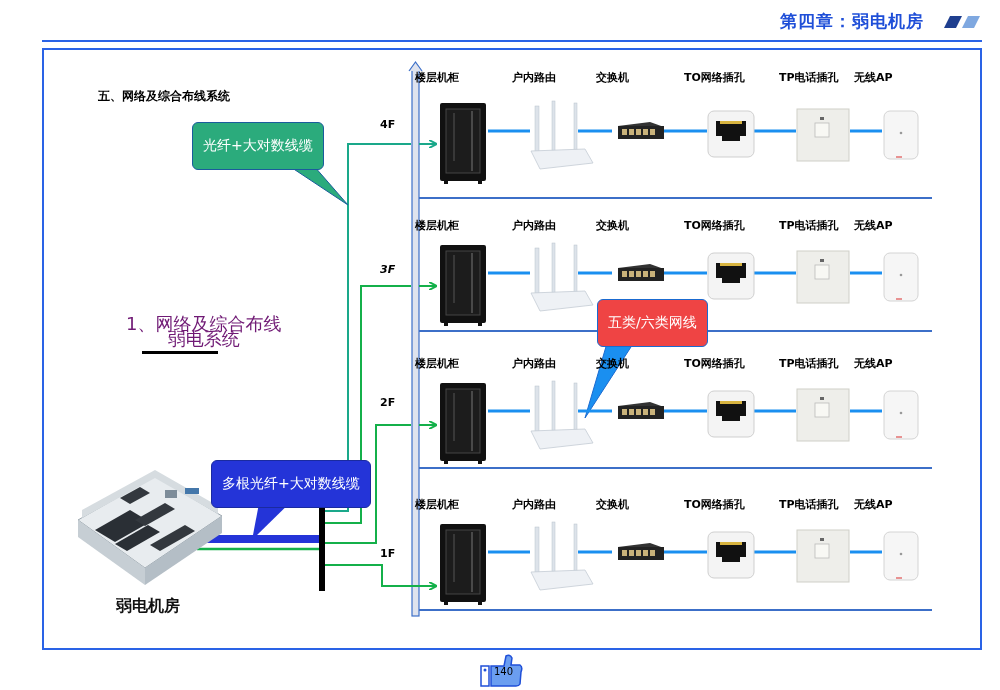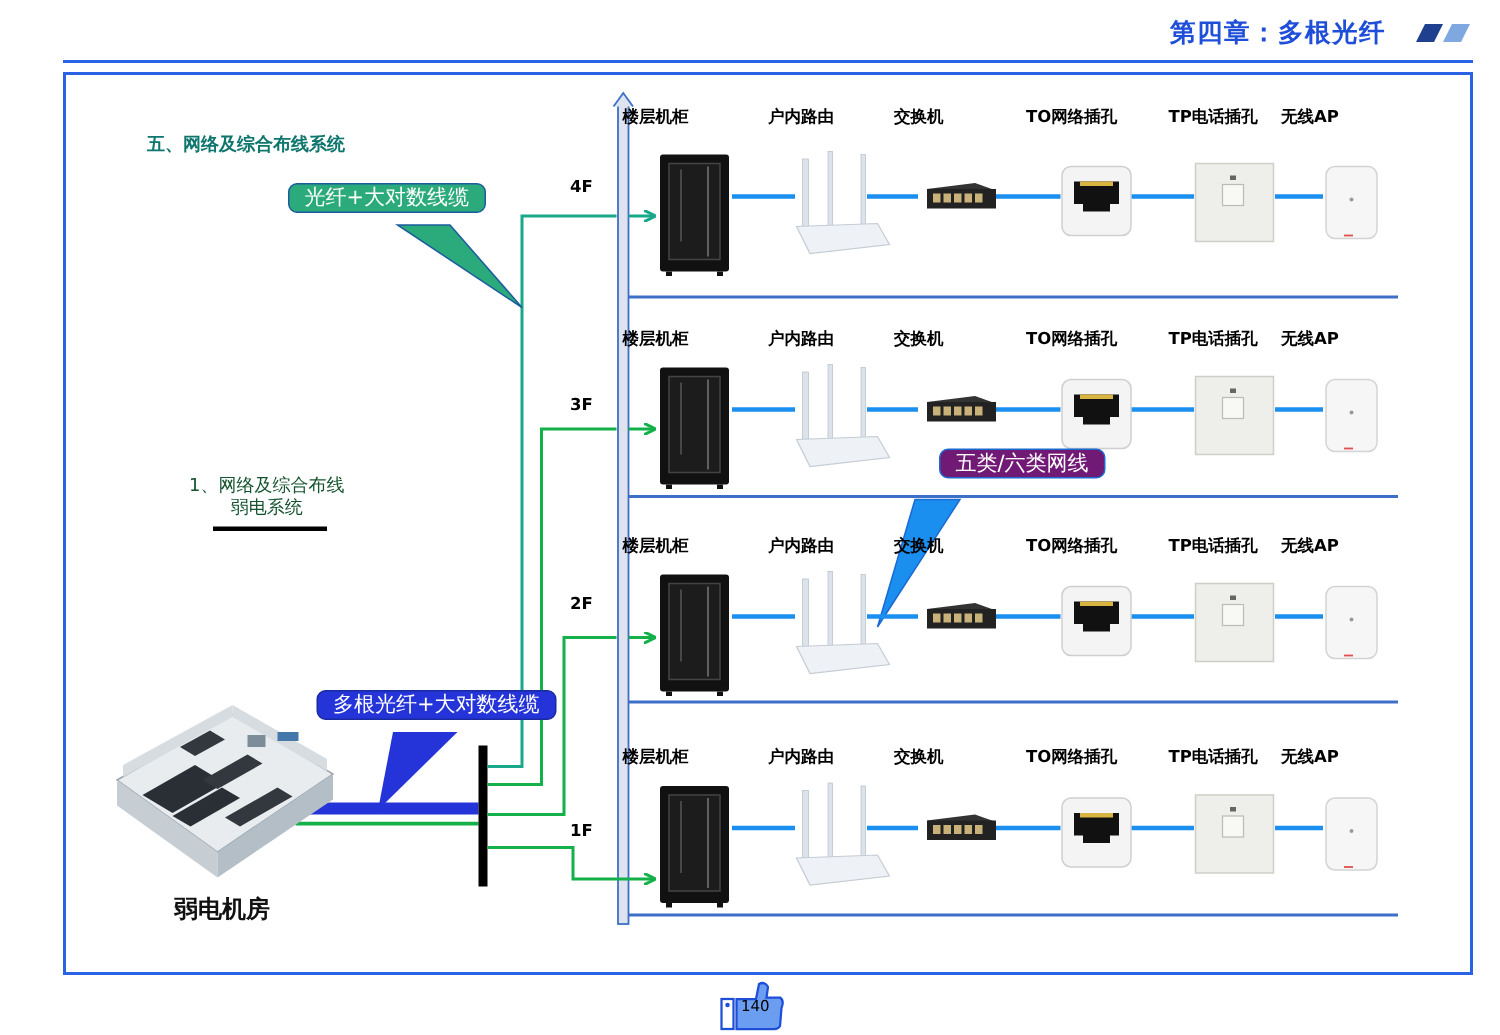--- a/index.html
+++ b/index.html
@@ -4,41 +4,41 @@
 <style>
   * { box-sizing: border-box; margin: 0; padding: 0; }
   html, body { width: 1000px; height: 690px; background: #ffffff; overflow: hidden; }
   body { position: relative; font-family: "DejaVu Sans", "Liberation Sans", sans-serif; }
   .abs { position: absolute; }
 
   .chapter-title { left: 780px; top: 10px; font-size: 17px; font-weight: bold; color: #1f4fd8; letter-spacing: 1px; }
   .top-rule { left: 42px; top: 40px; width: 940px; height: 2px; background: #2a63e6; }
   .frame { left: 42px; top: 48px; width: 940px; height: 602px; border: 2px solid #2a63e6; }
 
-  .section-title { left: 98px; top: 88px; font-size: 12px; font-weight: bold; color: #0f766e; text-align: right; }
-  .sub-title { left: 126px; top: 316px; font-size: 12px; color: #14532d; line-height: 15px; text-align: center; }
+  .section-title { left: 98px; top: 88px; font-size: 12px; font-weight: bold; color: #000000; text-align: right; }
+  .sub-title { left: 126px; top: 316px; font-size: 18px; color: #701a75; line-height: 15px; text-align: center; }
   .sub-underline { left: 142px; top: 351px; width: 76px; height: 3px; background: #000; }
 
   .floor-label { font-size: 11px; font-weight: bold; color: #000; }
   .col-label { font-size: 11px; font-weight: bold; color: #000; white-space: nowrap; text-align: left; width: 90px; margin-left: -45px; }
 
-  .callout { color: #fff; font-size: 14px; padding: 0 10px; border-radius: 6px; white-space: nowrap; }
+  .callout { color: #fff; font-size: 14px; padding: 14px 10px; border-radius: 6px; white-space: nowrap; }
   .callout-green { left: 192px; top: 122px; background: #2bab7c; border: 1px solid #1a5c9c; }
-  .callout-blue-light { left: 626px; top: 299px; background: #701a75; border: 1px solid #1a6ad0; }
+  .callout-blue-light { left: 597px; top: 299px; background: #ef4444; border: 1px solid #1a6ad0; }
   .callout-blue-dark { left: 167px; top: 460px; background: #2434d8; border: 1px solid #1a2aa0; margin-left: 44px; }
 
   .room-label { left: 116px; top: 596px; font-size: 16px; font-weight: bold; color: #111; }
 
   .page-badge { left: 480px; top: 652px; }
   .page-num { position: absolute; left: 14px; top: 14px; font-size: 10px; color: #000; }
 </style>
 </head>
 <body>
 
-<div class="abs chapter-title">第四章：多根光纤</div>
+<div class="abs chapter-title">第四章：弱电机房</div>
 <svg class="abs" style="left:940px;top:14px" width="40" height="16">
   <polygon points="4,14 10,2 22,2 16,14" fill="#1f3f8f"></polygon>
   <polygon points="22,14 28,2 40,2 34,14" fill="#7fa8e0"></polygon>
 </svg>
 <div class="abs top-rule"></div>
 <div class="abs frame"></div>
 
 <div class="abs section-title">五、网络及综合布线系统</div>
 <div class="abs sub-title">
   <div>1、网络及综合布线</div>
@@ -272,21 +272,21 @@
     <polygon points="135,520 165,503 175,509 145,526" fill="#33383e"></polygon>
     <polygon points="150,545 185,525 195,531 160,551" fill="#33383e"></polygon>
     <polygon points="120,498 140,487 150,493 130,504" fill="#33383e"></polygon>
     <rect x="165" y="490" width="12" height="8" fill="#7d8c99"></rect>
     <rect x="185" y="488" width="14" height="6" fill="#4477aa"></rect>
   </g>
 </svg>
 
 <div id="floor-labels">
     <div class="abs floor-label" style="left: 380px; top: 118px;">4F</div>
-    <div class="abs floor-label" style="left: 380px; top: 263px;">3F</div>
+    <div class="abs floor-label" style="left: 380px; top: 263px; font-style: italic;">3F</div>
     <div class="abs floor-label" style="left: 380px; top: 396px;">2F</div>
     <div class="abs floor-label" style="left: 380px; top: 547px;">1F</div>
   </div>
 
 <div id="col-labels">
     <div class="abs col-label" style="left: 460px; top: 70px;">楼层机柜</div>
     <div class="abs col-label" style="left: 557px; top: 70px;">户内路由</div>
     <div class="abs col-label" style="left: 641px; top: 70px;">交换机</div>
     <div class="abs col-label" style="left: 729px; top: 70px;">TO网络插孔</div>
     <div class="abs col-label" style="left: 824px; top: 70px;">TP电话插孔</div>

